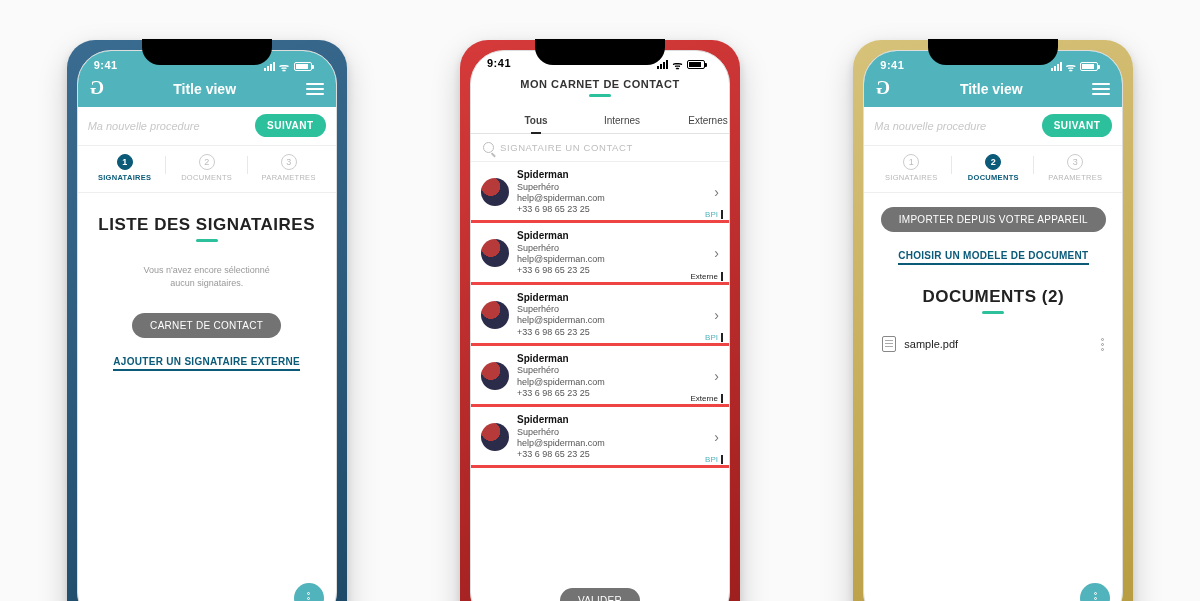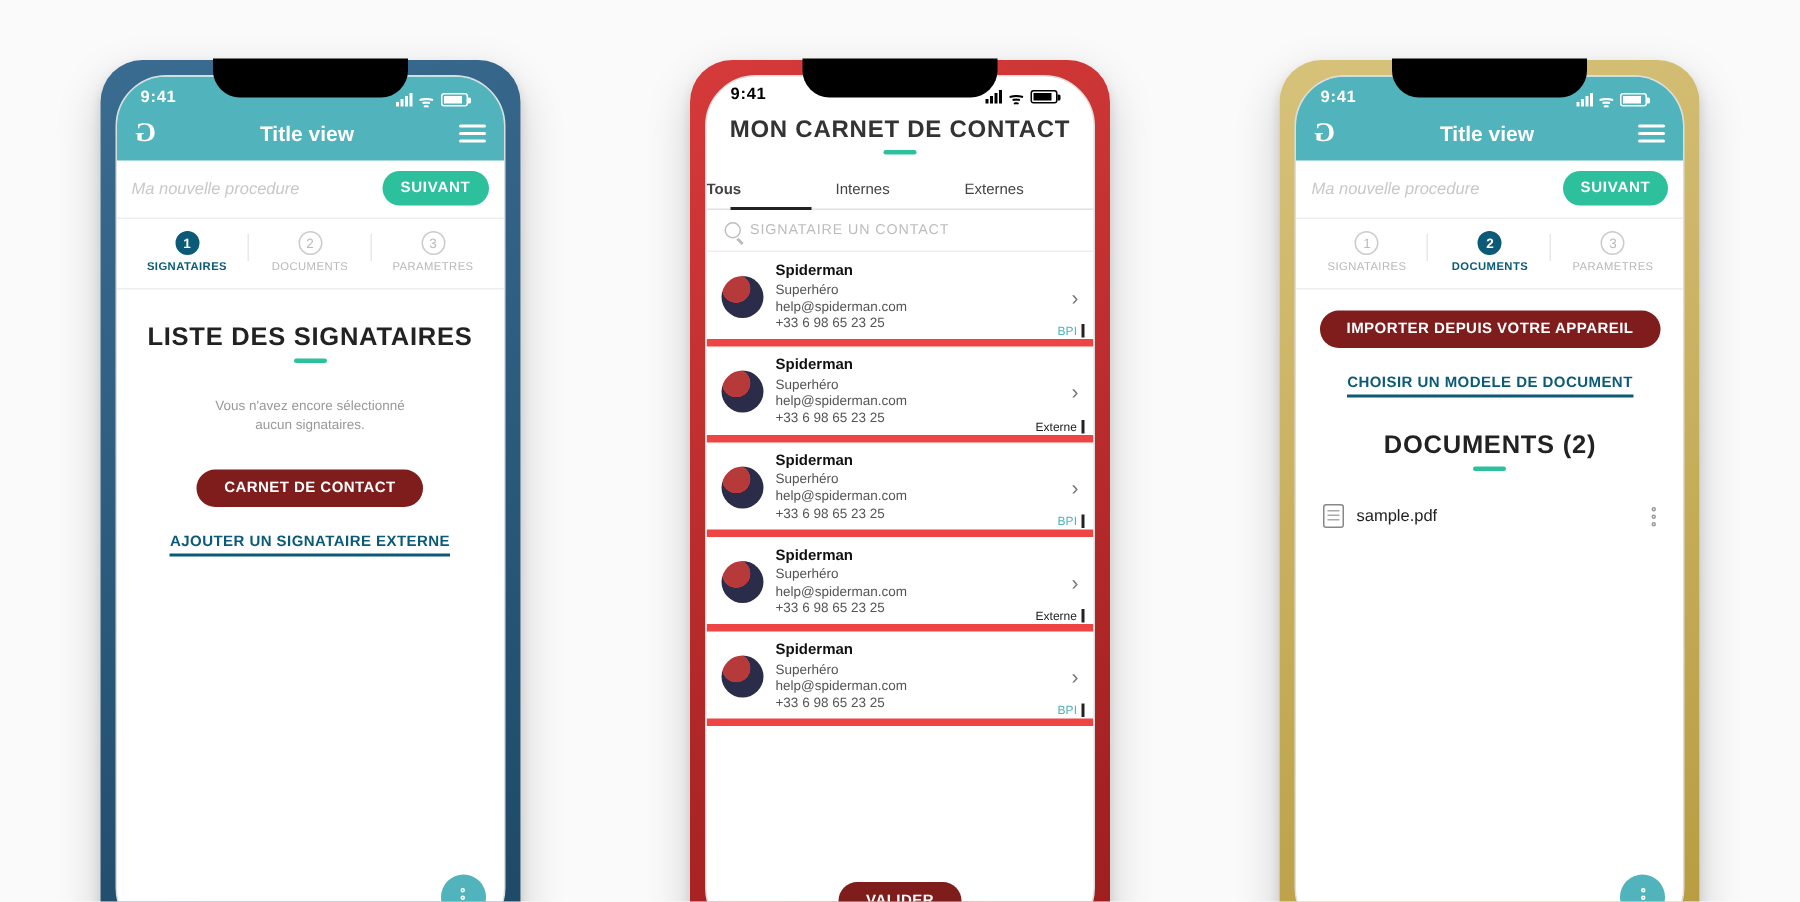--- a/index.html
+++ b/index.html
@@ -20,60 +20,60 @@
   .hdr-status .right { display:flex; gap:4px; align-items:center; }
   .hdr-main { display:flex; justify-content:space-between; align-items:center; padding: 0 2px 2px; }
   .hdr-title { font-size:14px; font-weight:600; }
   .logo-g { font-weight:700; font-size:18px; font-family: Georgia, serif; display:inline-block; transform: scaleX(-1); }
   .hamburger { display:flex; flex-direction:column; gap:3px; }
   .hamburger span{ width:18px; height:2px; background:#fff; border-radius:1px; }
 
   
   .hdr-white { color:#333; padding: 6px 10px 10px; position:relative; }
   .hdr-white .hdr-status{ color:#000; font-weight:700; }
-  .hdr-white .title2 { text-align:center; font-size:16px; font-weight:600; letter-spacing:.5px; margin-top:2px; }
+  .hdr-white .title2 { text-align:center; font-size:11px; font-weight:600; letter-spacing:.5px; margin-top:2px; }
   .accent { width:22px; height:3px; background:#2cc09c; margin:4px auto 0; border-radius:2px; }
 
   
   .subrow { display:flex; align-items:center; justify-content:space-between; padding:7px 10px 8px; border-bottom:1px solid #eee; }
   .subrow .ph { color:#c8c8c8; font-style:italic; font-size:11px; }
   .btn-next { background:#2cc09c; color:#fff; font-size:10px; font-weight:700; padding:6px 12px; border-radius:14px; letter-spacing:.5px; }
 
   
   .steps { display:flex; justify-content:space-around; align-items:flex-start; padding:8px 6px 10px; font-size:8px; color:#b8b8b8; border-bottom:1px solid #eee; position: relative; }
   .step { flex:1; text-align:center; position:relative; }
   .step:not(:last-child)::after { content:""; position:absolute; right:0; top:2px; height:18px; width:1px; background:#e8e8e8; }
   .step .circ { width:16px; height:16px; border:1.5px solid #ccc; border-radius:50%; margin:0 auto 3px; font-size:9px; line-height:15px; color:#bbb; }
   .step.active .circ { background:#0a5a78; border-color:#0a5a78; color:#fff; }
   .step.active { color:#0a5a78; font-weight:600; }
   .step .lbl { font-size:7.5px; letter-spacing:.3px; }
 
   
   .body1 { flex:1; padding:22px 12px 10px; text-align:center; position:relative; }
   .h-sec { font-size:17px; font-weight:600; letter-spacing:.5px; color:#222; }
   .empty { font-size:9px; color:#999; line-height:1.4; margin:22px 0 24px; }
-  .pill-primary { display:inline-block; background:#7f1d1d; color:#fff; font-size:10px; font-weight:700; padding:7px 18px; border-radius:18px; letter-spacing:.3px; }
+  .pill-primary { display:inline-block; background:#737373; color:#fff; font-size:10px; font-weight:400; padding:7px 18px; border-radius:18px; letter-spacing:.3px; }
   .link-under { display:inline-block; color:#0a5a78; font-size:10px; font-weight:700; letter-spacing:.3px; border-bottom:2px solid #0a5a78; padding-bottom:2px; margin-top:18px; }
 
   
   .fab { position:absolute; right:12px; bottom:12px; width:30px; height:30px; background:#51b3bb; border-radius:50%; display:flex; flex-direction:column; justify-content:center; align-items:center; gap:2px; }
   .fab i { width:3px; height:3px; border:1px solid #fff; border-radius:50%; }
 
   
   .tabs { display:flex; border-bottom:1px solid #e2e2e2; }
-  .tab { flex:1; font-size:10px; padding:8px 0 7px; color:#444; position:relative; }
+  .tab { flex:1; text-align:center; font-size:10px; padding:8px 0 7px; color:#444; position:relative;margin-left:44px; }
   .tab.active { font-weight:700; }
   .tab.active::after{ content:""; position:absolute; left:16px; right:16px; bottom:-1px; height:2px; background:#222; }
 
   .search { display:flex; align-items:center; gap:6px; padding:8px 12px; color:#bdbdbd; font-size:9.5px; letter-spacing:.6px; border-bottom:1px solid #eee; }
   .search .mag { width:11px; height:11px; border:1.5px solid #bdbdbd; border-radius:50%; position:relative; }
   .search .mag::after{ content:""; position:absolute; right:-3px; bottom:-3px; width:5px; height:1.5px; background:#bdbdbd; transform:rotate(45deg); }
 
   .list { flex:1; overflow:hidden; }
-  .row { display:flex; align-items:center; gap:8px; padding:7px 10px 5px 10px; border-bottom:5px solid #ef4444; position:relative; }
+  .row { display:flex; align-items:center; gap:8px; padding:7px 10px 5px 10px; border-bottom:3px solid #ef4444; position:relative; }
   .avatar { width:28px; height:28px; border-radius:50%; background: radial-gradient(circle at 35% 30%, #b63a3a 0 35%, #2b2b4a 36% 100%); flex-shrink:0; }
   .meta { flex:1; font-size:9px; line-height:1.25; color:#555; }
   .meta .nm { font-size:10px; color:#111; font-weight:700; }
   .chev { color:#777; font-size:14px; }
   .tag { position:absolute; right:6px; bottom:1px; font-size:8px; color:#51b3bb; border-right:2px solid #222; padding-right:3px; }
   .tag.ext { color:#222; }
 
   .footer-center { padding:10px 0 12px; text-align:center; }
 
   

